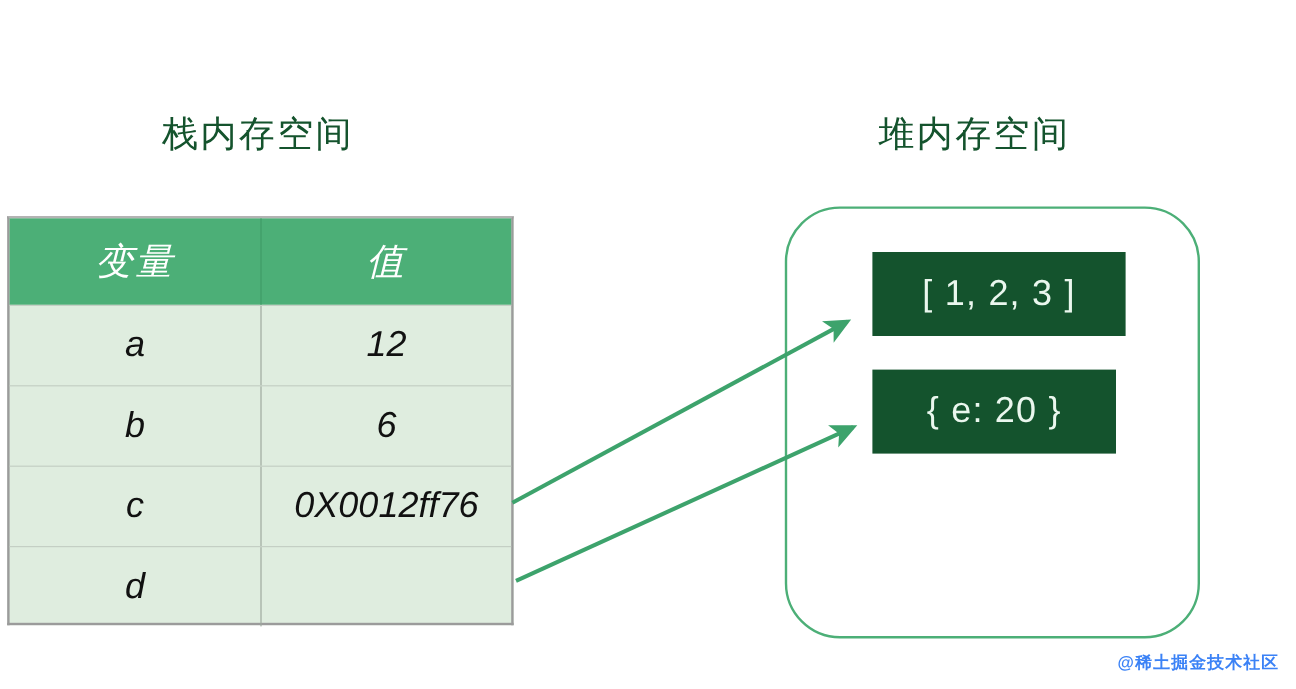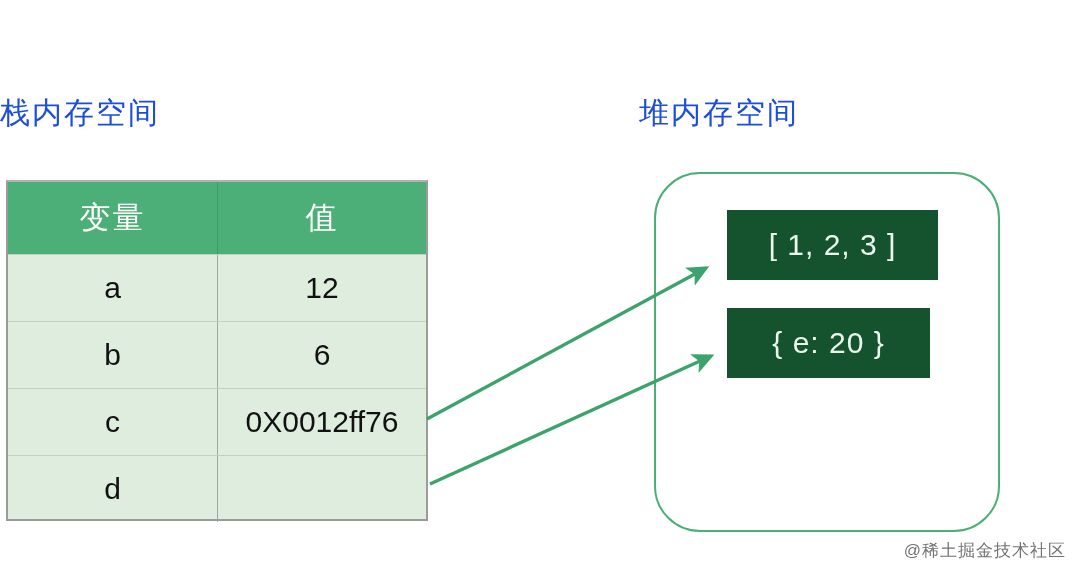--- a/index.html
+++ b/index.html
@@ -22,24 +22,24 @@
     width: 1080px;
     height: 574px;
     background: #ffffff;
   }
 
   
   .section-title {
     position: absolute;
     font-size: 30px;
     font-weight: 400;
-    color: #1d4ed8;
+    color: #14532d;
     letter-spacing: 2px;
     white-space: nowrap;
-    text-align: left;
+    text-align: center;
     line-height: 1;
   }
   #stack-title {
     left: 0;
     top: 98px;
     width: 430px;
   }
   #heap-title {
     left: 639px;
     top: 98px;
@@ -73,20 +73,21 @@
   }
   .table-row.body-row:first-of-type {
     border-top: none;
   }
   .cell {
     display: flex;
     align-items: center;
     justify-content: center;
     box-sizing: border-box;
     height: 100%;
+    font-style: italic;
   }
   .cell.var-col {
     width: 210px;
     border-right: 1px solid #9fa99f;
   }
   .cell.val-col {
     flex: 1;
   }
   .table-row.header .cell {
     color: #ffffff;
@@ -147,24 +148,25 @@
     width: 1080px;
     height: 574px;
     pointer-events: none;
   }
 
   
   .watermark {
     position: absolute;
     right: 14px;
     bottom: 12px;
-    font-size: 17px;
-    color: #737373;
+    font-size: 14px;
+    color: #3b82f6;
     letter-spacing: 1px;
     white-space: nowrap;
+    font-weight: bold;
   }
 </style>
 </head>
 <body>
 
 <div class="canvas">
 
   <div class="section-title" id="stack-title">栈内存空间</div>
 
   <div class="section-title" id="heap-title">堆内存空间</div>

